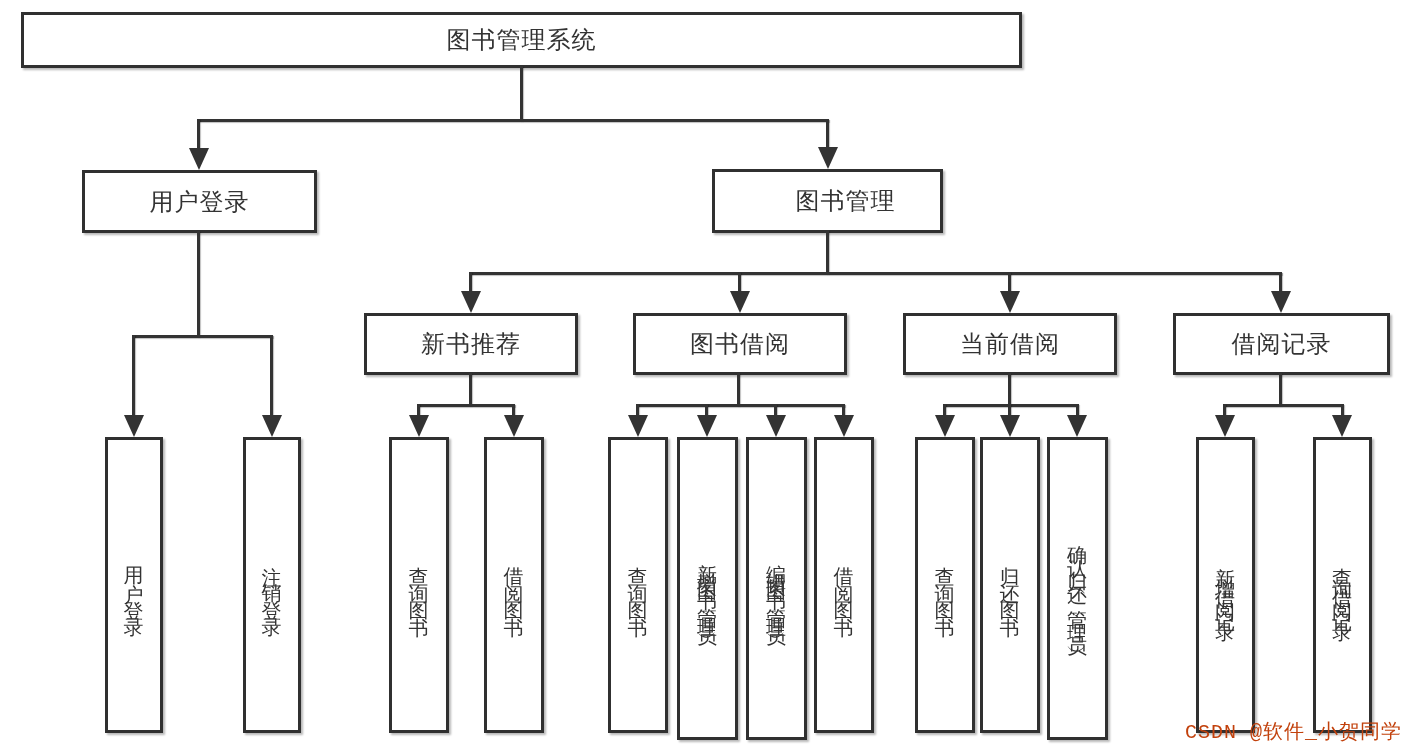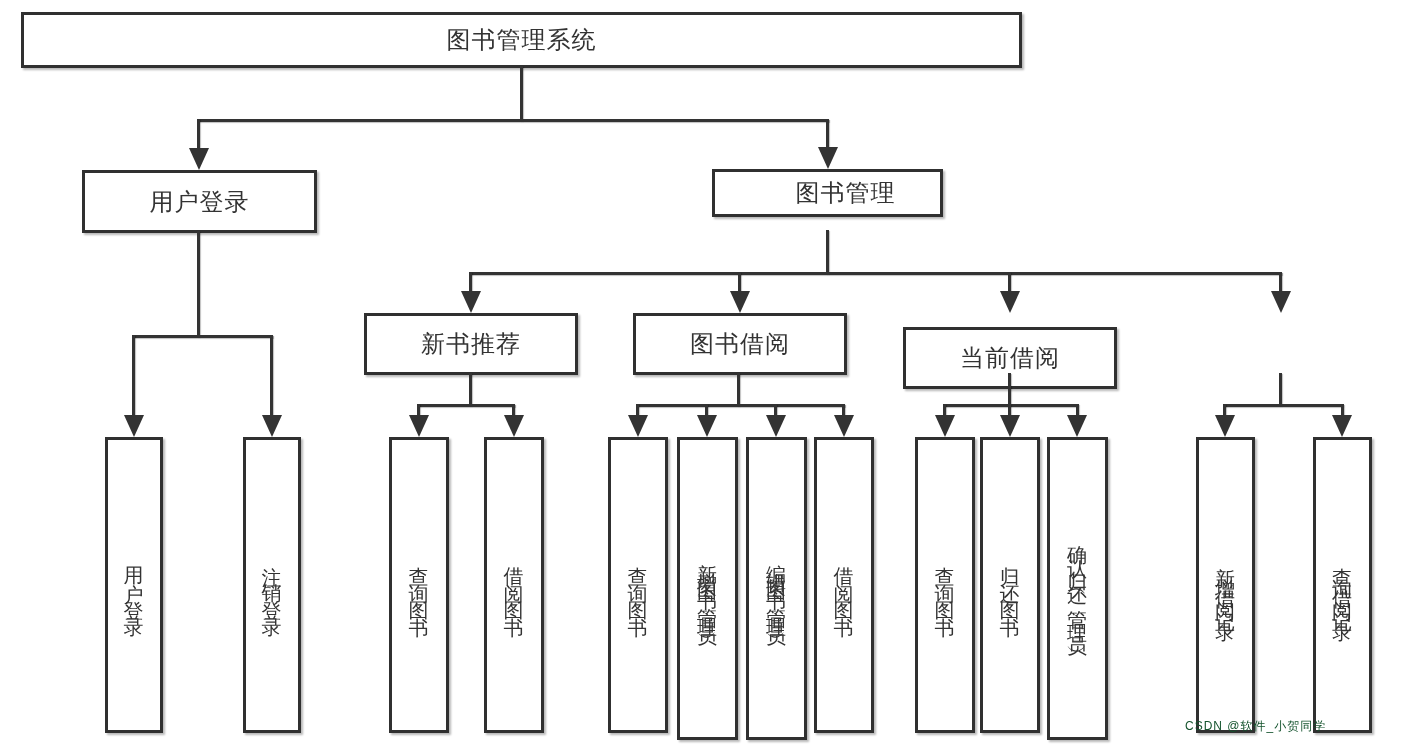--- a/index.html
+++ b/index.html
@@ -54,39 +54,41 @@
     width: 0;
     height: 0;
     border-left: 10px solid transparent;
     border-right: 10px solid transparent;
     border-top: 22px solid #333333;
   }
   .watermark {
     position: absolute;
     left: 1185px;
     top: 718px;
-    font-size: 12px;
-    color: #14532d;
+    font-size: 20px;
+    color: #c2410c;
     letter-spacing: 1px;
     white-space: nowrap;
+    font-family: Liberation Mono, monospace;
   }
 </style>
 </head>
 <body>
 
 <div id="diagram">
 
   <div class="node h-node" style="left:21px; top:12px; width:1001px; height:56px;">图书管理系统</div>
 
   <div class="node h-node" style="left:82px; top:170px; width:235px; height:63px;">用户登录</div>
-  <div class="node h-node" style="left:712px; top:169px; width:231px; height:48px;padding-left:36px;">图书管理</div>
+  <div class="node h-node" style="left:712px; top:169px; width:231px; height:64px;padding-left:36px;">图书管理</div>
 
   <div class="node h-node" style="left:364px; top:313px; width:214px; height:62px;font-family:Liberation Mono, monospace;">新书推荐</div>
   <div class="node h-node" style="left:633px; top:313px; width:214px; height:62px;">图书借阅</div>
-  <div class="node h-node" style="left:903px; top:313px; width:214px; height:62px;margin-top:14px;">当前借阅</div>
+  <div class="node h-node" style="left:903px; top:313px; width:214px; height:62px;">当前借阅</div>
+  <div class="node h-node" style="left:1173px; top:313px; width:217px; height:62px;">借阅记录</div>
 
   <div class="node v-node ls4" style="left:105px; top:437px; width:58px; height:296px;">
       <span>用户登录</span>
     </div>
   <div class="node v-node ls4" style="left:243px; top:437px; width:58px; height:296px;">
       <span>注销登录</span>
     </div>
 
   <div class="node v-node ls4" style="left:389px; top:437px; width:60px; height:296px;">
       <span>查询图书</span>

